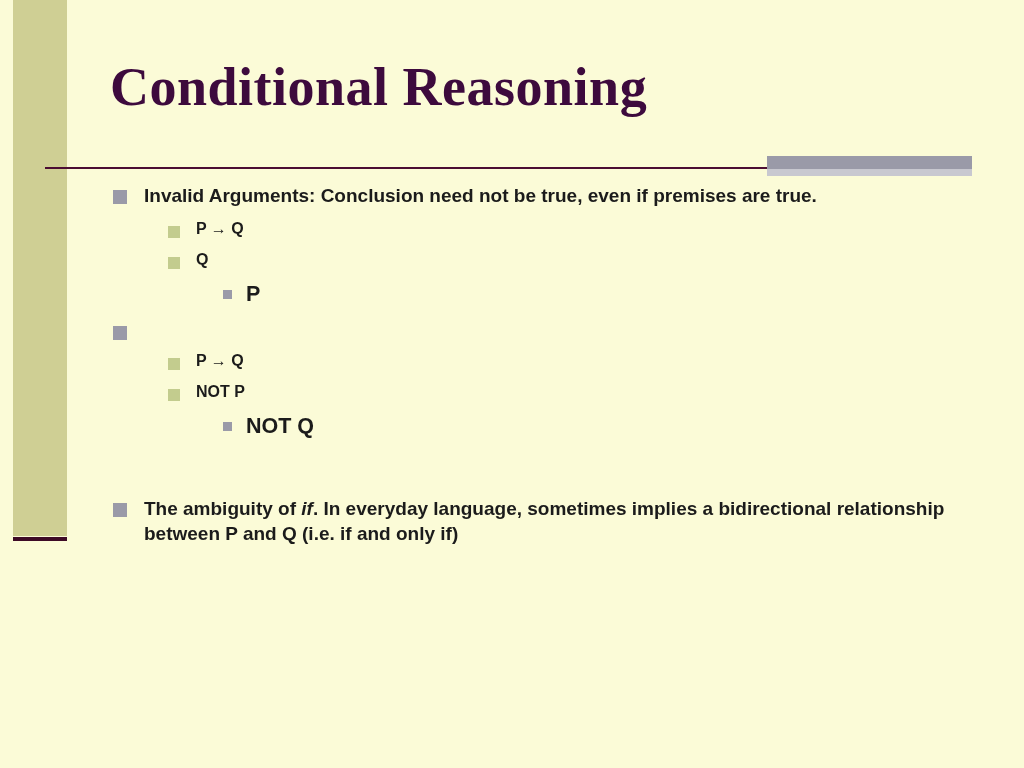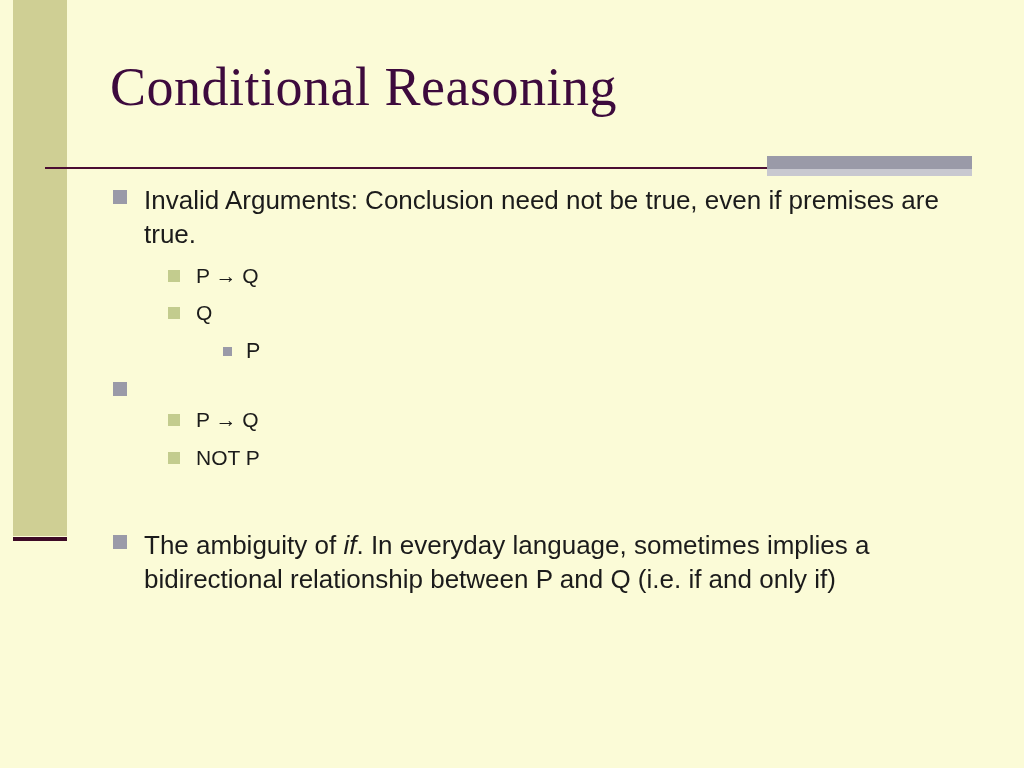--- a/index.html
+++ b/index.html
@@ -11,20 +11,21 @@
     height: 768px;
     background: #fbfbd7;
     font-family: "Liberation Sans", sans-serif;
     overflow: hidden;
   }
   .slide {
     position: relative;
     width: 828px;
     height: 768px;
     background: #fbfbd7;
+    font-weight: bold;
   }
   
   .left-bar {
     position: absolute;
     left: 13px;
     top: 0;
     width: 54px;
     height: 536px;
     background: #cfcf94;
   }
@@ -112,22 +113,22 @@
     height: 9px;
     background: #9a9aa8;
     margin-top: 10px;
     margin-right: 14px;
   }
   .text {
     color: #1b1b1b;
     font-size: 21.5px;
     line-height: 1.32;
   }
-  .text-lvl1 { font-size: 26px; max-width: 820px; }
-  .text-lvl2 { font-size: 21px; }
+  .text-lvl1 { font-size: 19px; max-width: 820px; }
+  .text-lvl2 { font-size: 16px; }
   .text-lvl3 { font-size: 21.5px; }
   .spacer { height: 46px; }
   em { font-style: italic; }
 </style>
 </head>
 <body>
 
 <div class="slide">
 
   <div class="left-bar"></div>
@@ -169,20 +170,24 @@
     <div class="bullet-row lvl2">
       <span class="marker marker-lvl2"></span>
       <span class="text text-lvl2">P → Q</span>
     </div>
 
     <div class="bullet-row lvl2">
       <span class="marker marker-lvl2"></span>
       <span class="text text-lvl2">NOT P</span>
     </div>
 
+    <div class="bullet-row lvl3">
+      <span class="marker marker-lvl3"></span>
+      <span class="text text-lvl3">NOT Q</span>
+    </div>
 
     <div class="spacer"></div>
 
     <div class="bullet-row lvl1">
       <span class="marker marker-lvl1"></span>
       <span class="text text-lvl1" id="final-bullet">The ambiguity of <em>if</em>.  In everyday language, sometimes implies a bidirectional relationship between P and Q (i.e. if and only if)</span>
     </div>
 
   </div>
 </div>

